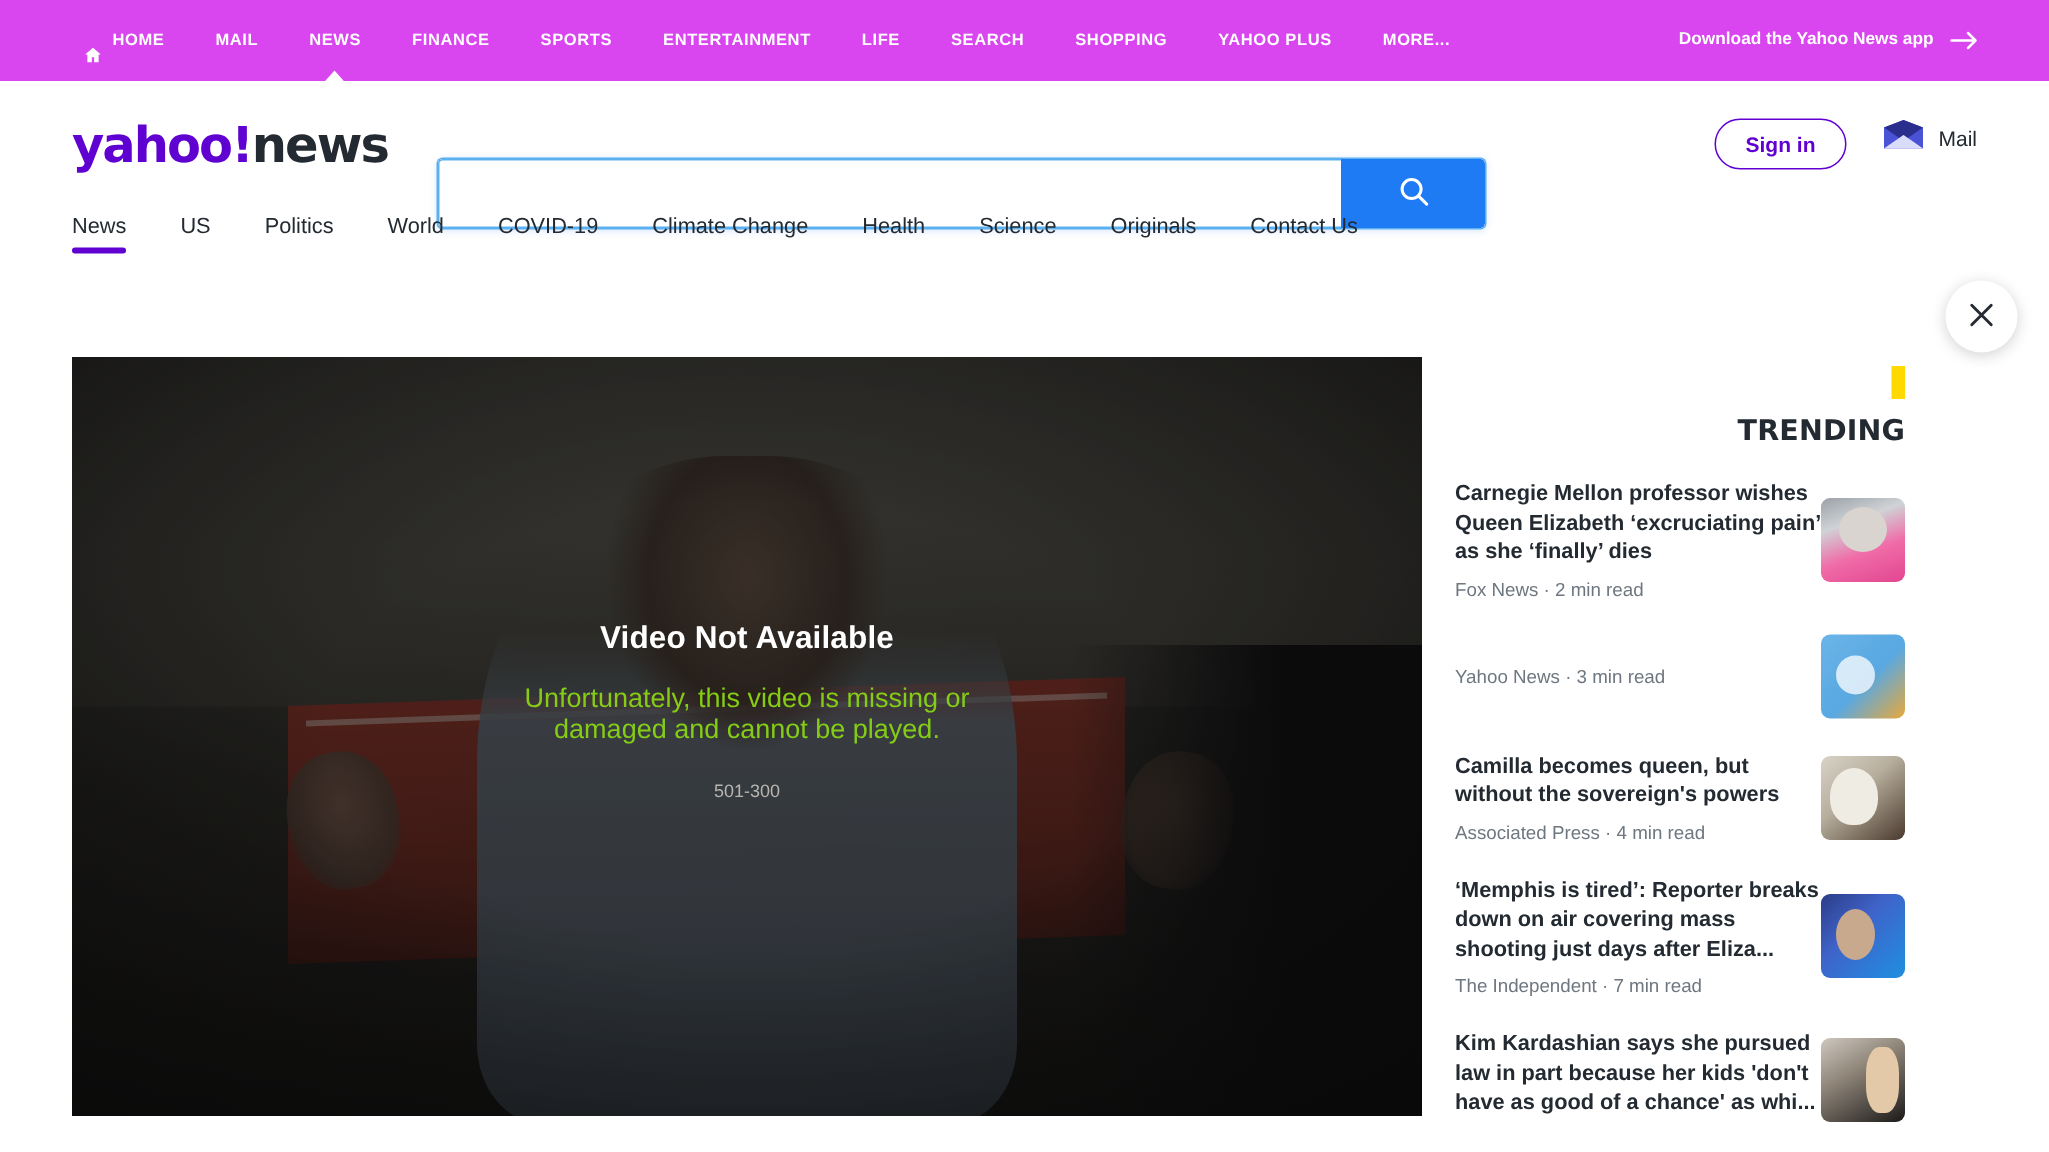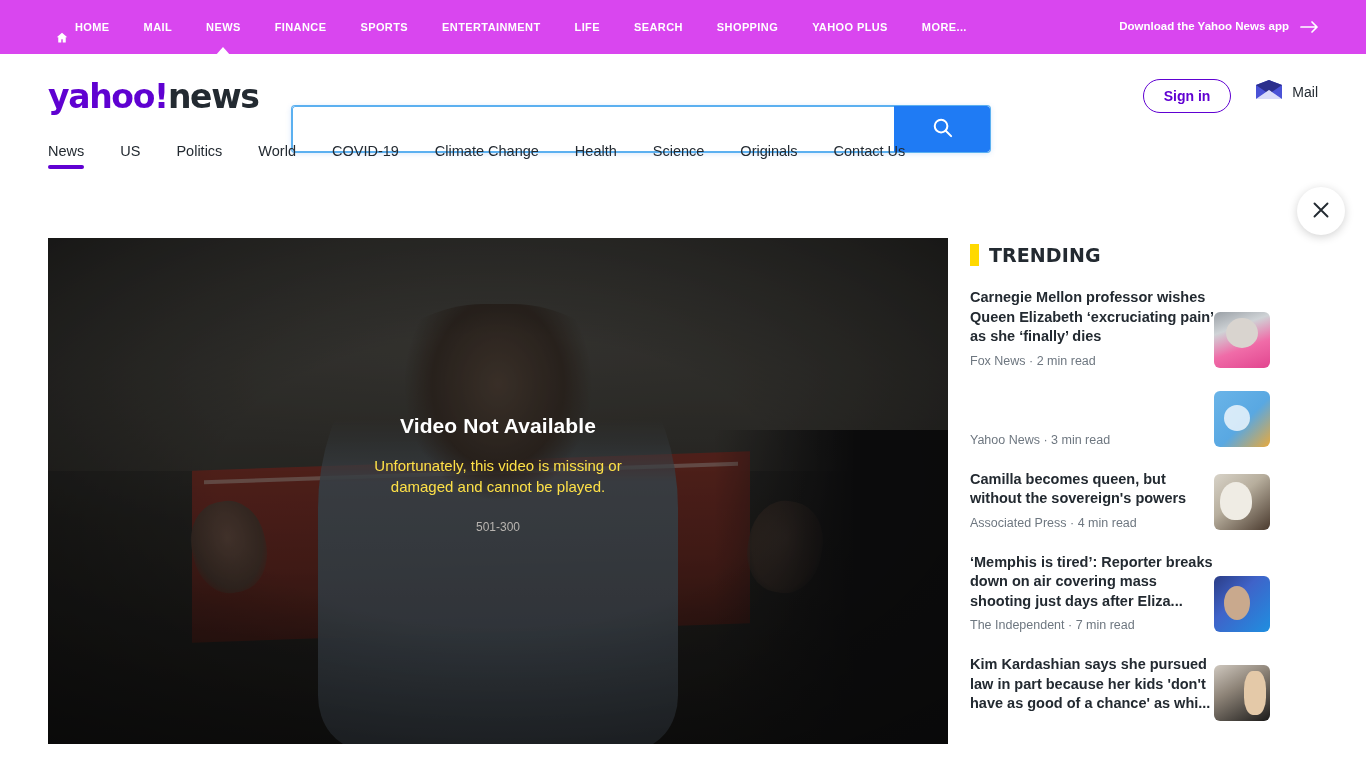--- a/index.html
+++ b/index.html
@@ -249,23 +249,23 @@
     color: #fff;
     pointer-events: none;
   }
   .msg-title {
     font-size: 21px;
     font-weight: bold;
     margin-bottom: 17px;
     letter-spacing: .1px;
   }
   .msg-body {
-    font-size: 15px;
+    font-size: 18px;
     line-height: 21px;
-    color: #fde047;
+    color: #84cc16;
     max-width: 300px;
     margin: 0 auto;
     text-align: center;
   }
   .msg-code {
     margin-top: 23px;
     font-size: 12px;
     color: #b8b4b0;
   }
 
@@ -285,35 +285,36 @@
   .brandline .y { color: #5f01d1; }
   .brandline .n { color: #232a31; }
 
   
   .rail { width: 300px; padding-top: 6px; }
   .rail-head {
     display: flex;
     align-items: flex-end;
     gap: 10px;
     margin-bottom: 16px;
+    flex-direction: column;
   }
   .rail-bar { width: 9px; height: 22px; background: #ffd900; display: inline-block; }
   .rail-title {
     font-size: 19px;
     font-weight: 800;
     letter-spacing: .1px;
     color: #232a31;
     font-family: "DejaVu Sans", sans-serif;
   }
   .rail-item {
     display: flex;
     gap: 0;
     padding: 6px 0 17px 0;
     cursor: pointer;
-    align-items: flex-end;
+    align-items: center;
   }
   .rail-text { flex: 1; }
   .rail-headline {
     font-size: 14.5px;
     font-weight: bold;
     line-height: 19.5px;
     color: #232a31;
     margin-bottom: 7px;
   }
   .rail-meta {

